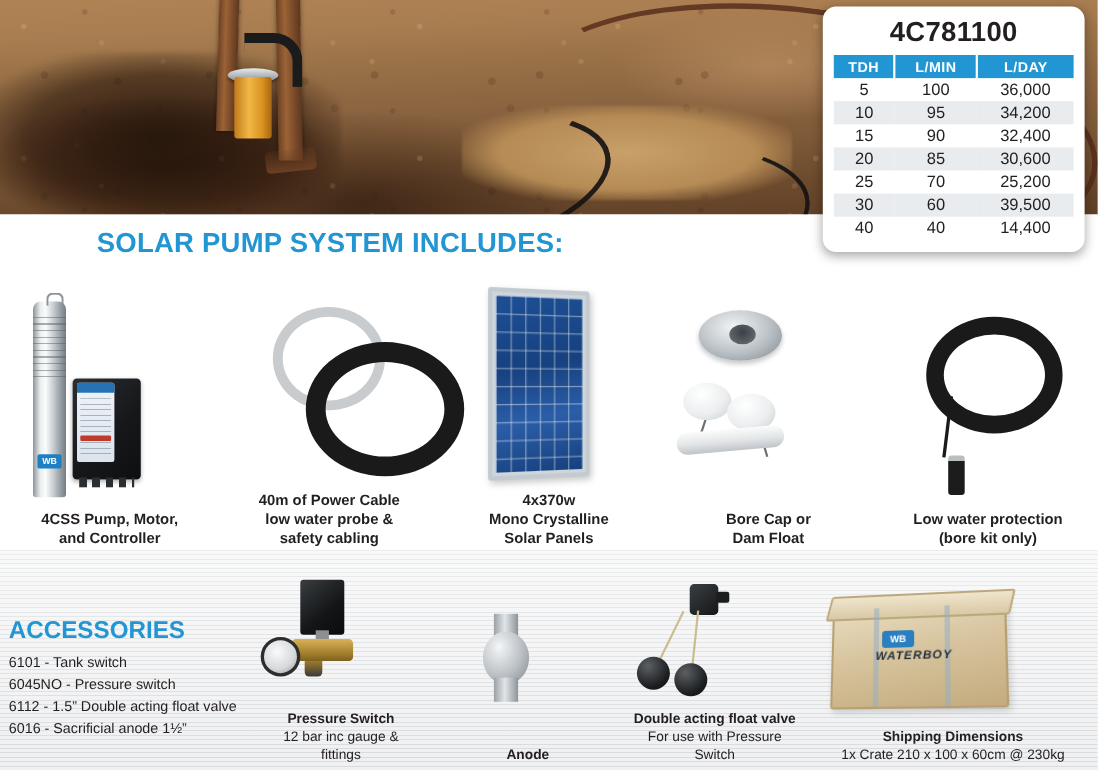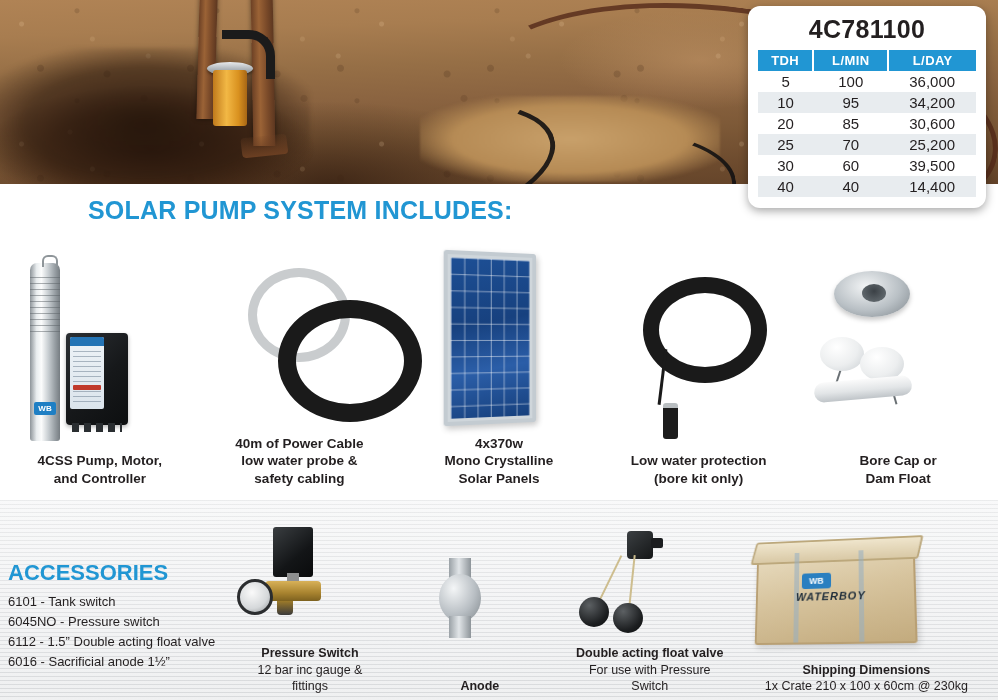--- a/index.html
+++ b/index.html
@@ -63,21 +63,21 @@
   .spec-title{text-align:center;font-size:25px;font-weight:bold;letter-spacing:.3px;
     color:#231f20;margin:2px 0 6px;}
   table.spec{width:100%;border-collapse:collapse;}
   table.spec th{background:#2196d3;color:#fff;font-size:13px;font-weight:bold;
     letter-spacing:.4px;padding:3px 0;text-align:center;border-right:2px solid #fff;}
   table.spec th:last-child{border-right:none;margin-left:39px;}
   table.spec td{font-size:15px;text-align:center;padding:2px 0;color:#231f20;}
   table.spec tbody tr:nth-child(even){background:#e8ecef;}
 
   
-  .includes{position:absolute;left:0;top:184px;width:998px;height:305px;background:#fff;}
+  .includes{position:absolute;left:0;top:195px;width:998px;height:305px;background:#fff;}
   .sec-head{position:absolute;left:88px;top:12px;font-size:25px;font-weight:bold;
     color:#2196d3;letter-spacing:.2px;}
   .inc-row{position:absolute;left:0;top:48px;width:998px;height:255px;display:flex;}
   .inc-cell{flex:1;display:flex;flex-direction:column;align-items:center;justify-content:flex-end;}
   .inc-art{height:185px;width:100%;position:relative;}
   .inc-cap{font-size:13.5px;font-weight:bold;line-height:1.28;text-align:center;
     color:#231f20;padding:6px 4px 0;}
 
   
   .pump{position:absolute;left:30px;top:2px;width:30px;height:178px;border-radius:7px 7px 3px 3px;
@@ -254,20 +254,25 @@
           <td>5</td>
           <td>100</td>
           <td>36,000</td>
         </tr>
         <tr>
           <td>10</td>
           <td>95</td>
           <td>34,200</td>
         </tr>
         <tr>
+          <td>15</td>
+          <td>90</td>
+          <td>32,400</td>
+        </tr>
+        <tr>
           <td>20</td>
           <td>85</td>
           <td>30,600</td>
         </tr>
         <tr>
           <td>25</td>
           <td>70</td>
           <td>25,200</td>
         </tr>
         <tr>
@@ -318,37 +323,37 @@
         <div class="inc-art">
           <div class="panel">
             <div class="cells"></div>
           </div>
         </div>
         <div class="inc-cap">4x370w<br>Mono Crystalline<br>Solar Panels</div>
       </div>
 
       <div class="inc-cell">
         <div class="inc-art">
-          <div class="lwcoil"></div>
-          <div class="lwtail"></div>
-          <div class="lwprobe"></div>
-        </div>
-        <div class="inc-cap">Low water protection<br>(bore kit only)</div>
-      </div>
-
-      <div class="inc-cell">
-        <div class="inc-art">
           <div class="bcap"></div>
           <div class="barwire w1"></div>
           <div class="barwire w2"></div>
           <div class="ball b1"></div>
           <div class="ball b2"></div>
           <div class="bartube"></div>
         </div>
         <div class="inc-cap">Bore Cap or<br>Dam Float</div>
+      </div>
+
+      <div class="inc-cell">
+        <div class="inc-art">
+          <div class="lwcoil"></div>
+          <div class="lwtail"></div>
+          <div class="lwprobe"></div>
+        </div>
+        <div class="inc-cap">Low water protection<br>(bore kit only)</div>
       </div>
 
     </div>
   </div>
 
   <div class="acc">
     <div class="acc-head">ACCESSORIES</div>
     <div class="acc-list">
       <div>6101 - Tank switch</div>
       <div>6045NO - Pressure switch</div>

